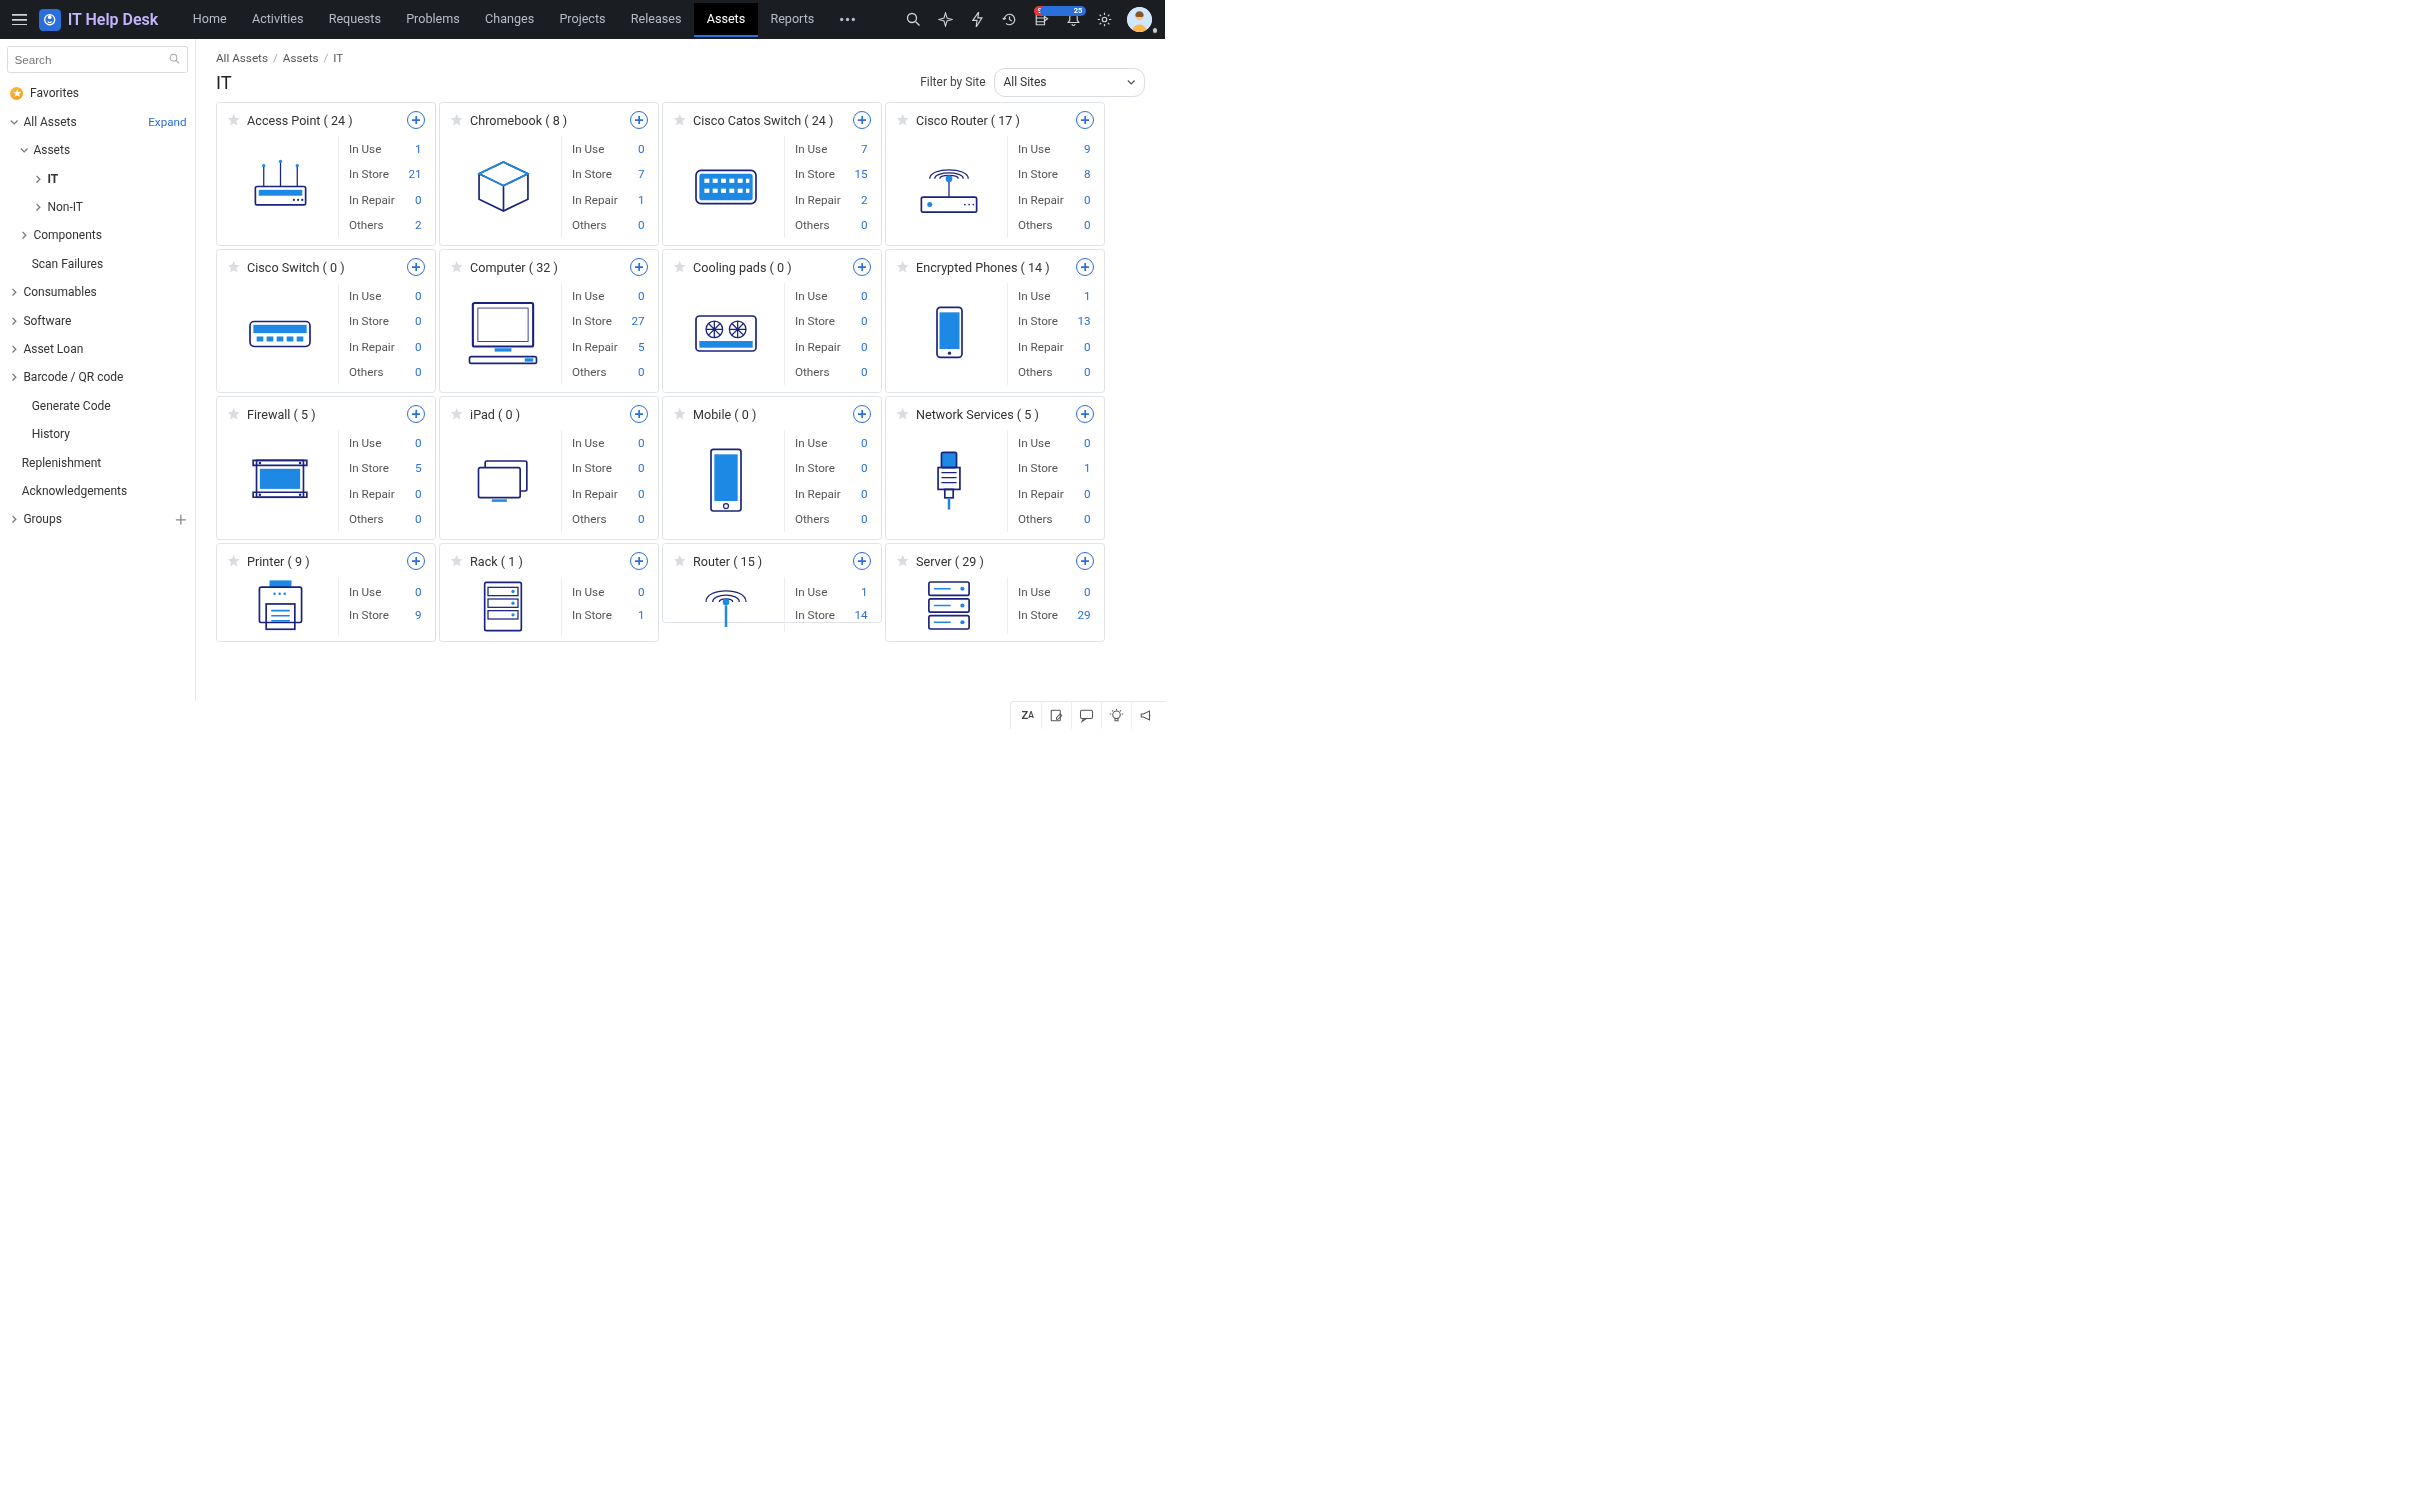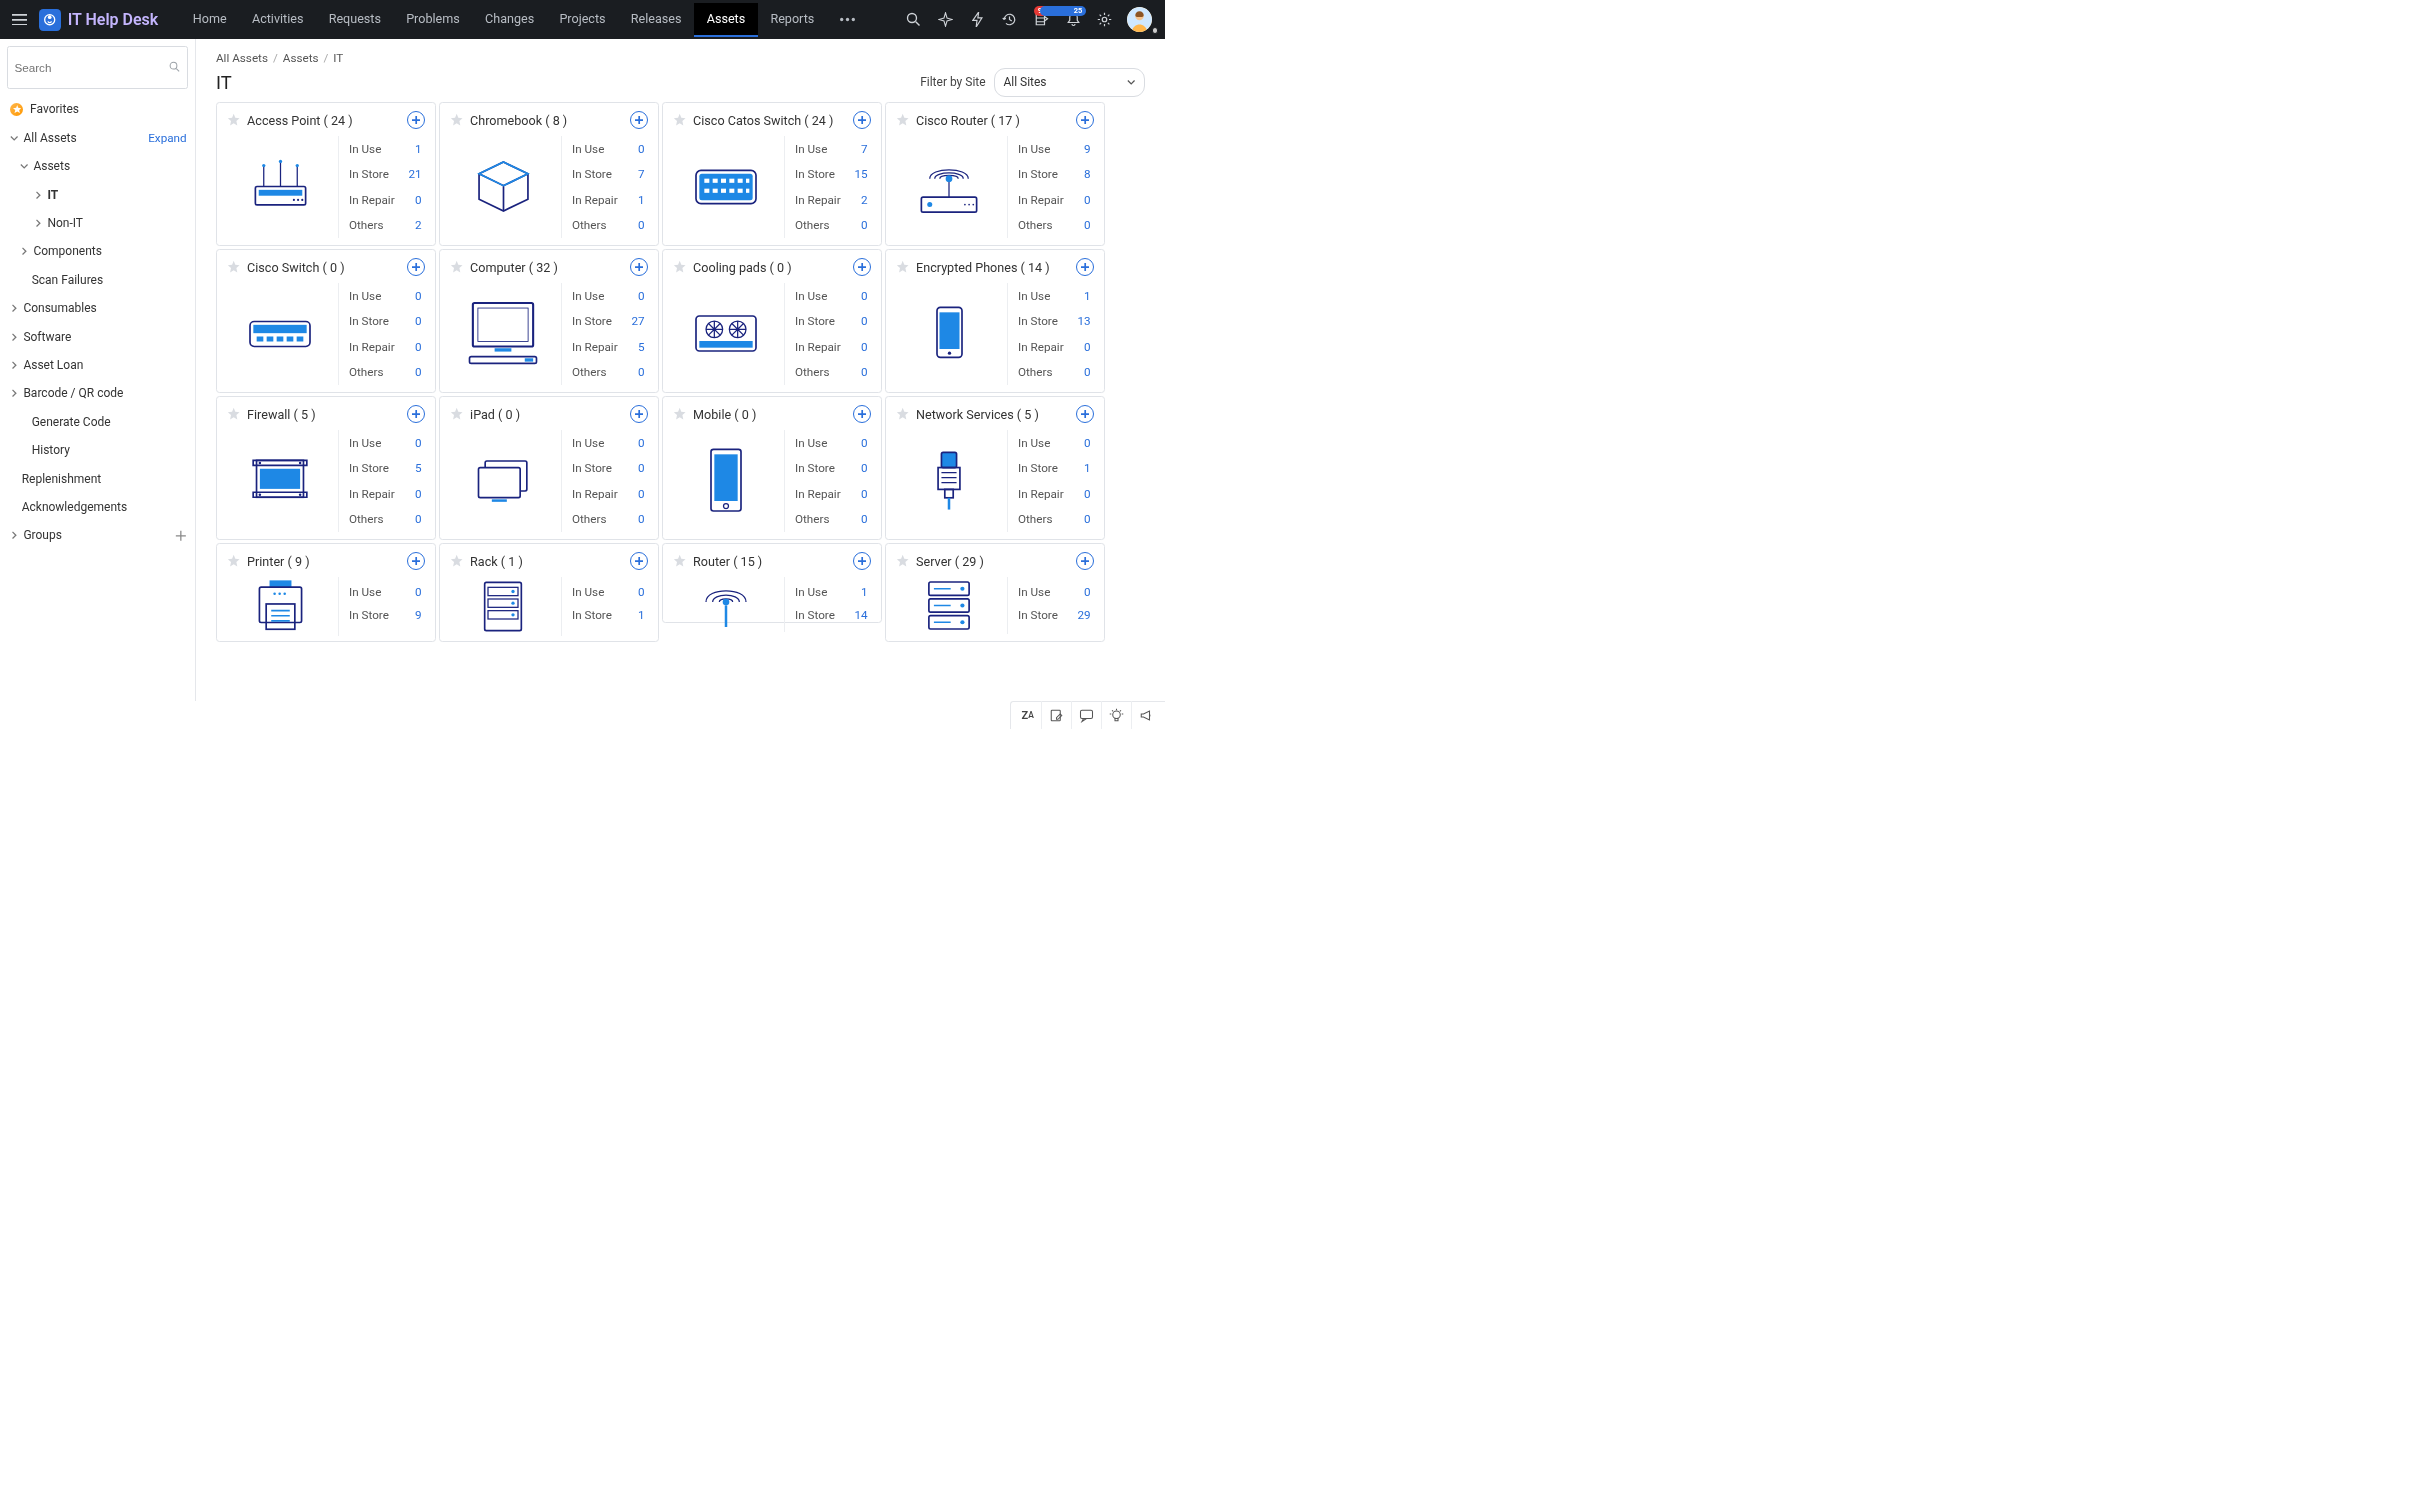--- a/index.html
+++ b/index.html
@@ -98,21 +98,21 @@
     width: 196px;
     border-right: 0.8px solid #e5e7eb;
     padding: 6.7px 0 0 0;
     overflow-y: auto;
     background:#fff;
   }
   .search-box {
     margin: 0 6.7px 6.7px 6.7px;
     border: 0.8px solid #d9dce1;
     border-radius: 2.5px;
-    height: 43px;
+    height: 27px;
     display: flex; align-items: center;
     padding: 0 6.7px;
     color:#777;
   }
   .search-box input {
     border: none; outline: none;
     flex: 1; font-size: 11.7px;
     background: transparent;
   }
   .sb-row {

